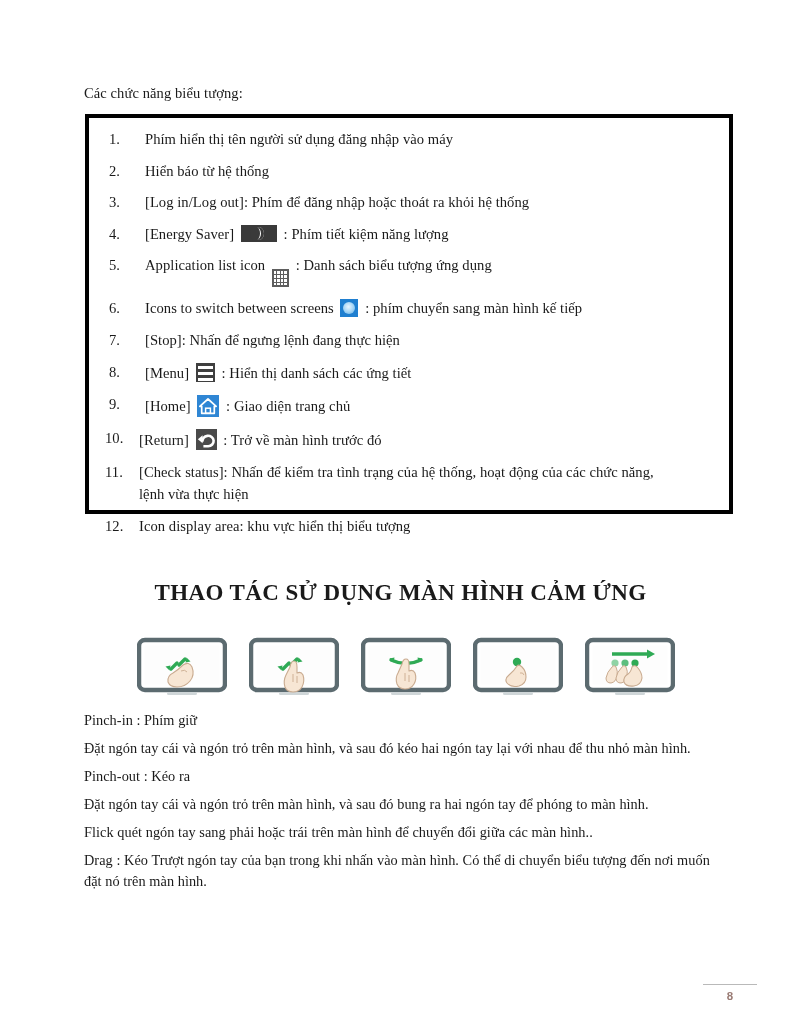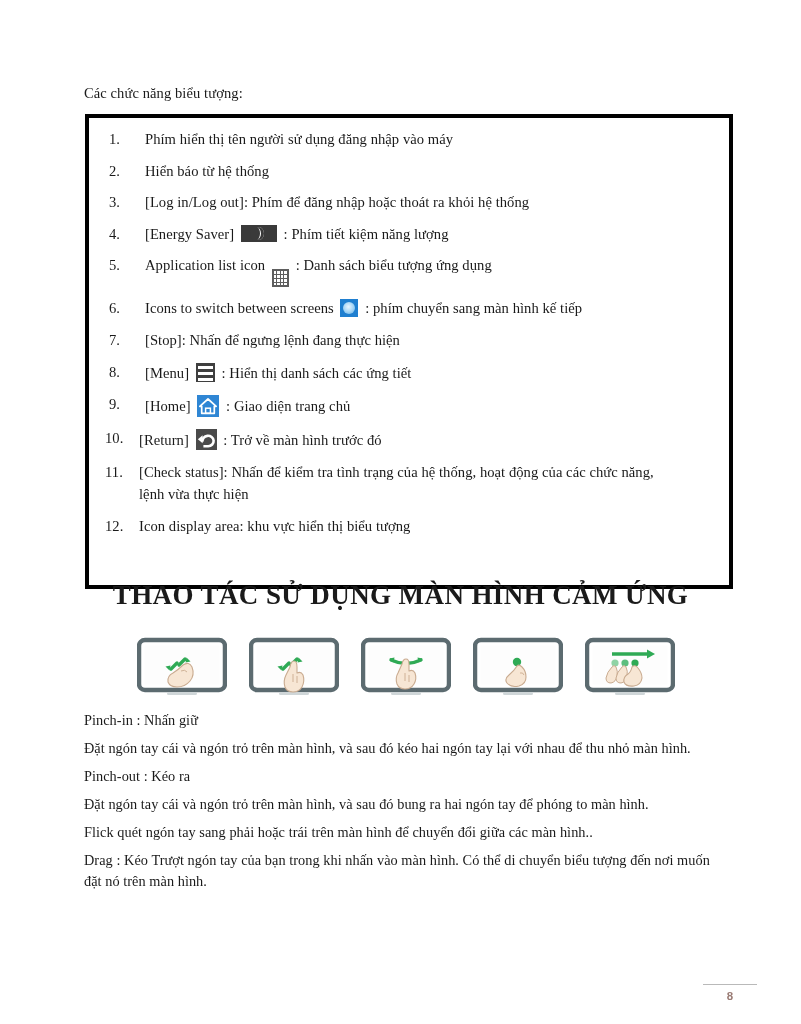--- a/index.html
+++ b/index.html
@@ -33,21 +33,21 @@
     line-height: 1.3;
     letter-spacing: 0.1px;
   }
 
   
   .framed-box {
     position: absolute;
     left: 85px;
     top: 114px;
     width: 648px;
-    height: 475px;
+    height: 400px;
     border: 3px solid #000000;
     background: #ffffff;
   }
   .framed-box-inner {
     width: 100%;
     height: 100%;
     border: 1px solid #000000;
     padding: 12px 14px 10px 14px;
   }
 
@@ -181,21 +181,21 @@
   .ic-return svg { display: block; }
 
   
   .section-heading {
     position: absolute;
     left: 0; right: 0;
     top: 580px;
     text-align: center;
     font-family: "Liberation Serif", "DejaVu Serif", serif;
     font-weight: bold;
-    font-size: 27px;
+    font-size: 23px;
     letter-spacing: 0.4px;
   }
 
   
   .gesture-row {
     position: absolute;
     left: 137px;
     top: 637px;
     display: flex;
     gap: 22px;
@@ -413,21 +413,21 @@
         <circle cx="50" cy="26" r="3.6" fill="#2faa55"></circle>
         <path d="M27 30 q2 -3 4 0 q2 4 1 9 q-1 6 -6 7 q-5 0 -5 -5 q1 -6 6 -11 z" fill="#f7e6d4" stroke="#c9ab90" stroke-width="1" stroke-linejoin="round"></path>
         <path d="M37 30 q2 -3 4 0 q2 4 1 9 q-1 6 -6 7 q-5 0 -5 -5 q1 -6 6 -11 z" fill="#f7e6d4" stroke="#c9ab90" stroke-width="1" stroke-linejoin="round"></path>
         <path d="M47 30 q3 -3 6 1 q4 5 4 10 q-1 7 -8 8 q-8 1 -10 -4 q-1 -5 4 -8 q3 -2 4 -7 z" fill="#f7e6d4" stroke="#c9ab90" stroke-width="1.1" stroke-linejoin="round"></path>
       </svg>
     </div>
 
   </div>
 
   <div class="body-text">
-    <p>Pinch-in : Nhấn giữ</p>
+    <p>Pinch-in : Phím giữ</p>
     <p>Đặt ngón tay cái và ngón trỏ trên màn hình, và sau đó kéo hai ngón tay lại với nhau để thu nhỏ màn hình.</p>
     <p>Pinch-out : Kéo ra</p>
     <p>Đặt ngón tay cái và ngón trỏ trên màn hình, và sau đó bung ra hai ngón tay để phóng to màn hình.</p>
     <p>Flick  quét ngón tay sang phải hoặc trái trên màn hình để chuyển đổi giữa các màn hình..</p>
     <p>Drag : Kéo Trượt ngón tay của bạn trong khi nhấn vào màn hình. Có thể di chuyển biểu tượng đến nơi muốn đặt nó trên màn hình.</p>
   </div>
 
   <div class="footer">
     <div class="rule"></div>
     <div class="pagenum">8</div>

